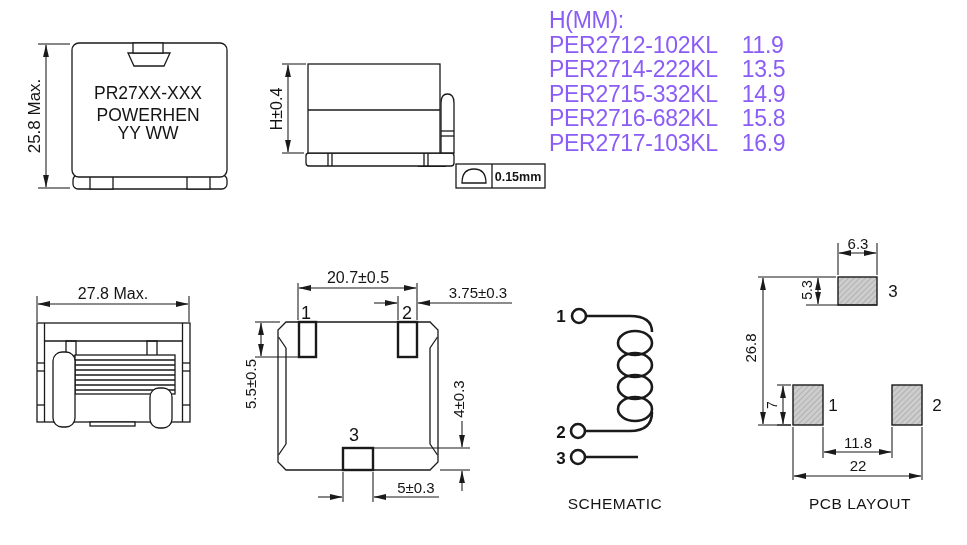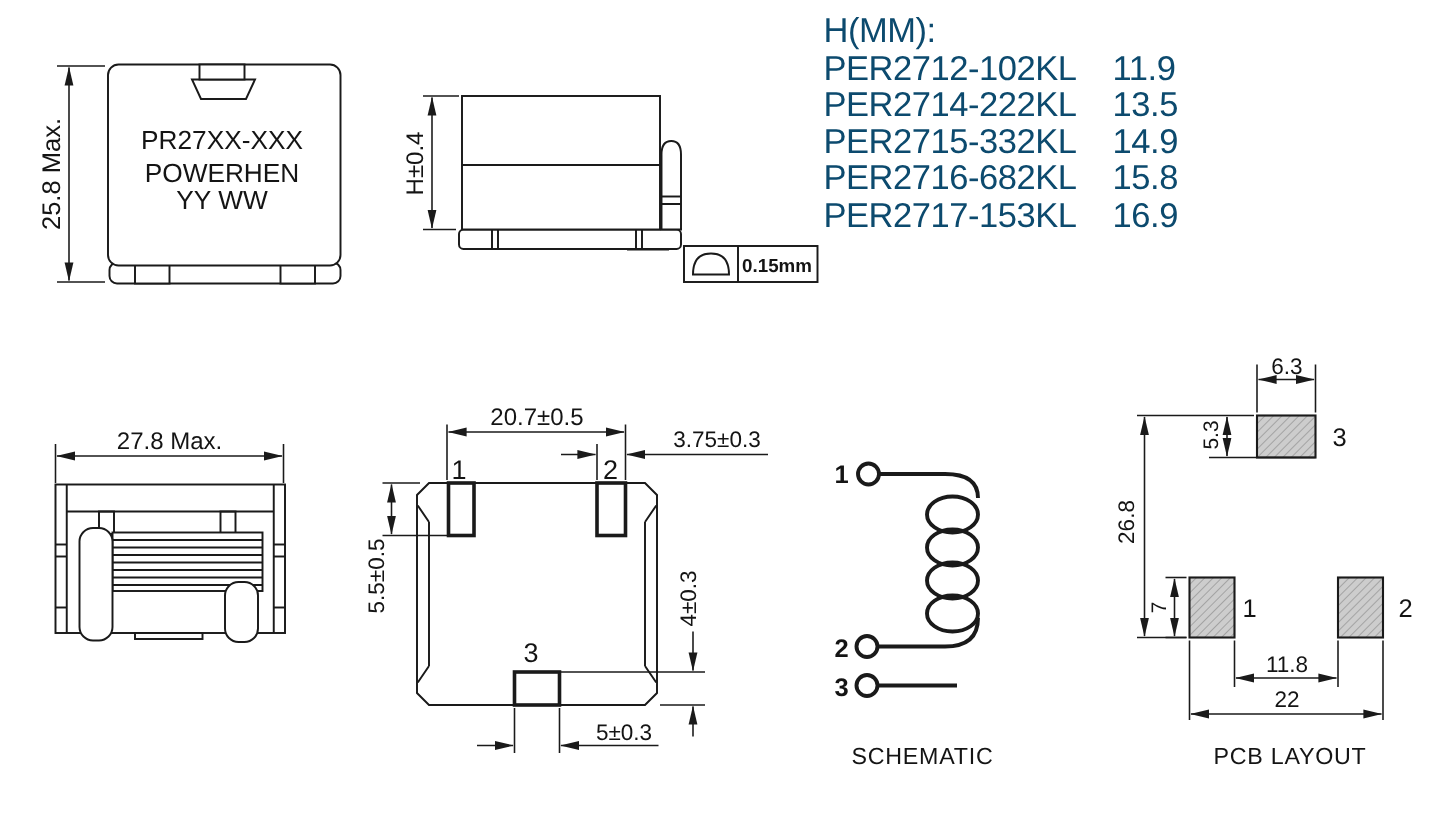--- a/index.html
+++ b/index.html
@@ -7,21 +7,21 @@
         font-family:"Liberation Sans",sans-serif;}
   .drawing{position:absolute;left:0;top:0;}
   svg text{fill:#141414;font-family:"Liberation Sans",sans-serif;}
   .ln{stroke:#1a1a1a;stroke-width:1.3;fill:none;}
   .lnw{stroke:#1a1a1a;stroke-width:1.3;fill:#ffffff;}
   .dim{stroke:#1a1a1a;stroke-width:1.05;fill:none;}
   .thick{stroke:#1a1a1a;stroke-width:2.4;fill:#ffffff;}
   .sch{stroke:#1a1a1a;stroke-width:2.6;fill:none;}
   .pad{stroke:#1a1a1a;stroke-width:1.4;}
   .parts-table{position:absolute;left:549px;top:8px;font-size:23px;line-height:24.5px;
-               color:#0c4a6e;letter-spacing:-0.3px;white-space:nowrap;}
+               color:#8b5cf6;letter-spacing:-0.3px;white-space:nowrap;}
   .parts-table .row span.h{margin-left:24px;}
 </style>
 </head>
 <body>
 
 <div class="page">
 
   <svg class="drawing" width="967" height="545" viewBox="0 0 967 545">
     <defs>
       <marker id="arr" viewBox="0 0 12 7" refX="11.5" refY="3.5" markerWidth="12" markerHeight="7" orient="auto-start-reverse" markerUnits="strokeWidth">
@@ -246,17 +246,17 @@
     <div class="row">
       <span class="p">PER2714-222KL</span><span class="h">13.5</span>
     </div>
     <div class="row">
       <span class="p">PER2715-332KL</span><span class="h">14.9</span>
     </div>
     <div class="row">
       <span class="p">PER2716-682KL</span><span class="h">15.8</span>
     </div>
     <div class="row">
-      <span class="p">PER2717-153KL</span><span class="h">16.9</span>
+      <span class="p">PER2717-103KL</span><span class="h">16.9</span>
     </div>
   </div>
 
 </div>
 
 </body></html>

